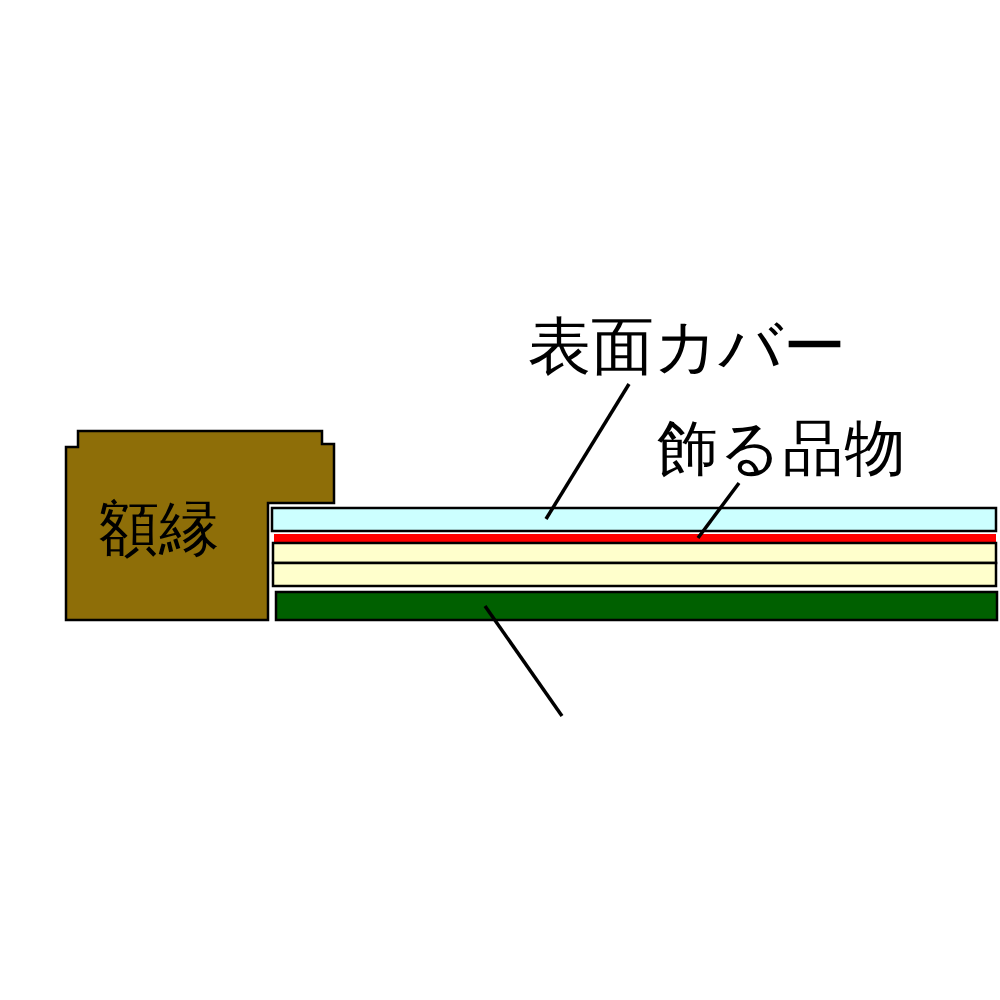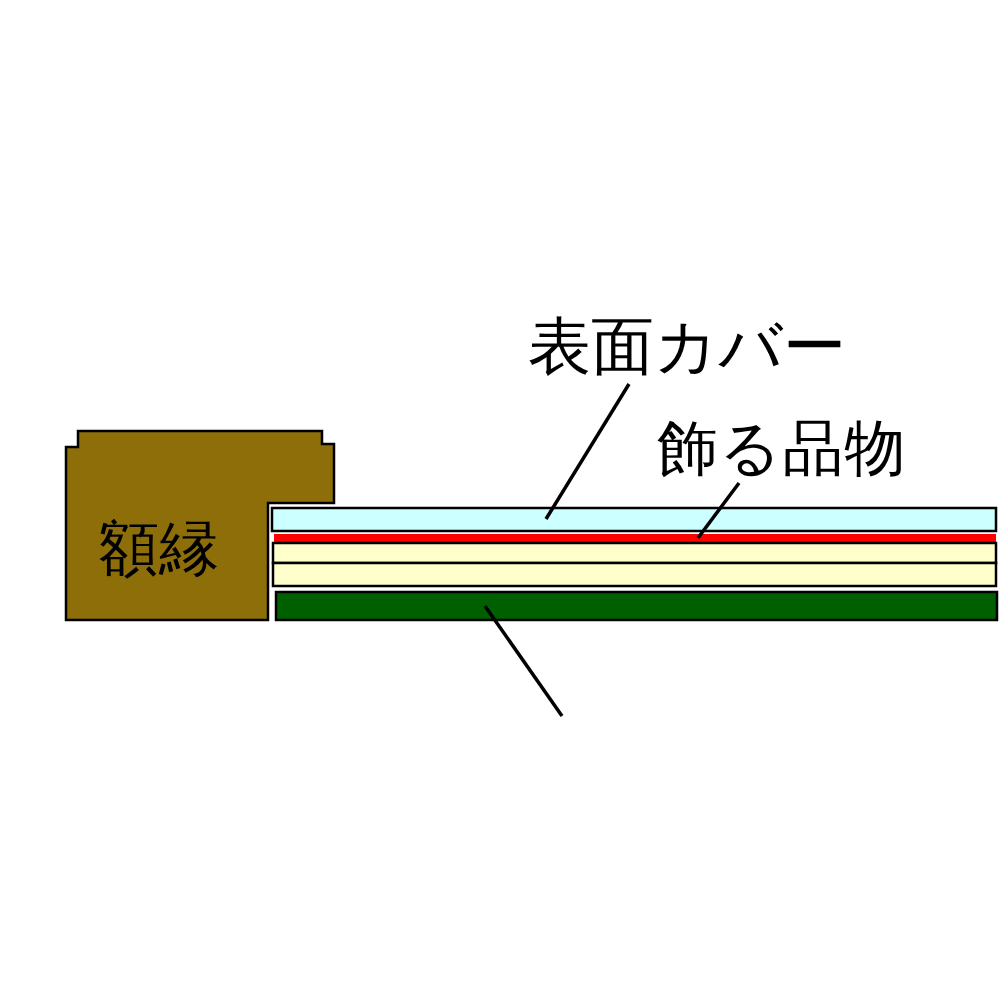--- a/index.html
+++ b/index.html
@@ -20,21 +20,21 @@
     left: 0;
     top: 0;
   }
   .label {
     position: absolute;
     color: #000000;
     line-height: 1;
     white-space: nowrap;
     font-family: "Liberation Sans", "DejaVu Sans", sans-serif;
   }
-  .label-frame        { left: 99px;  top: 499px; font-size: 60px; margin-top: 20px; }
+  .label-frame        { left: 99px;  top: 499px; font-size: 60px; }
   .label-surface-cover{ left: 528px; top: 315px; font-size: 63px; }
   .label-display-item { left: 657px; top: 418px; font-size: 61px; letter-spacing: 1px; }
   .label-back-board   { left: 506px; top: 726px; font-size: 62px; }
 </style>
 </head>
 <body>
 
 <div class="canvas">
 
   <svg class="diagram-svg" width="1000" height="1000" viewBox="0 0 1000 1000">

